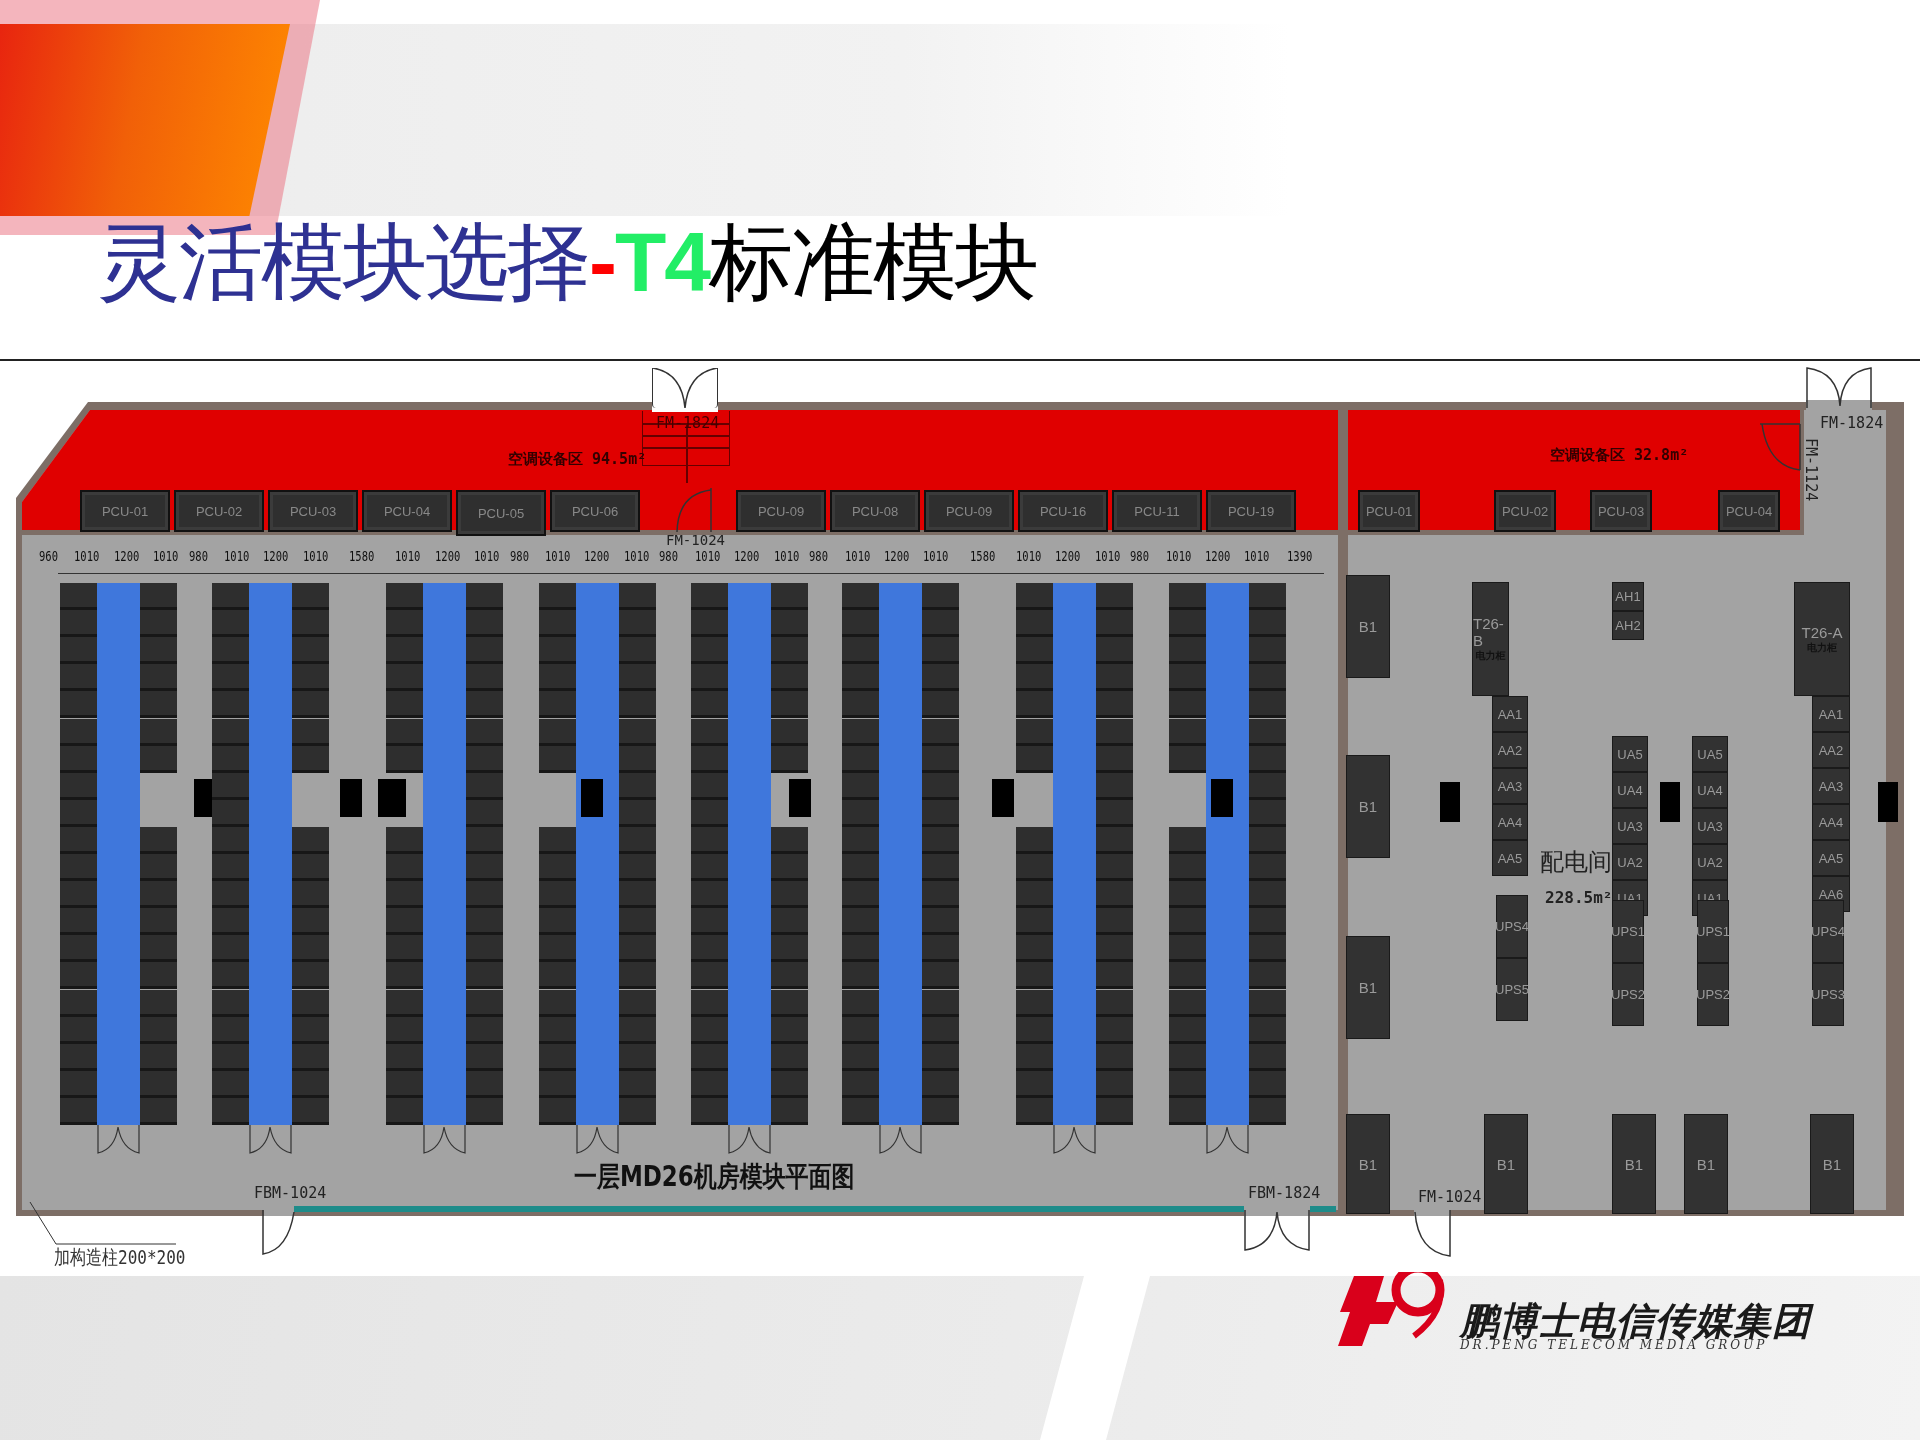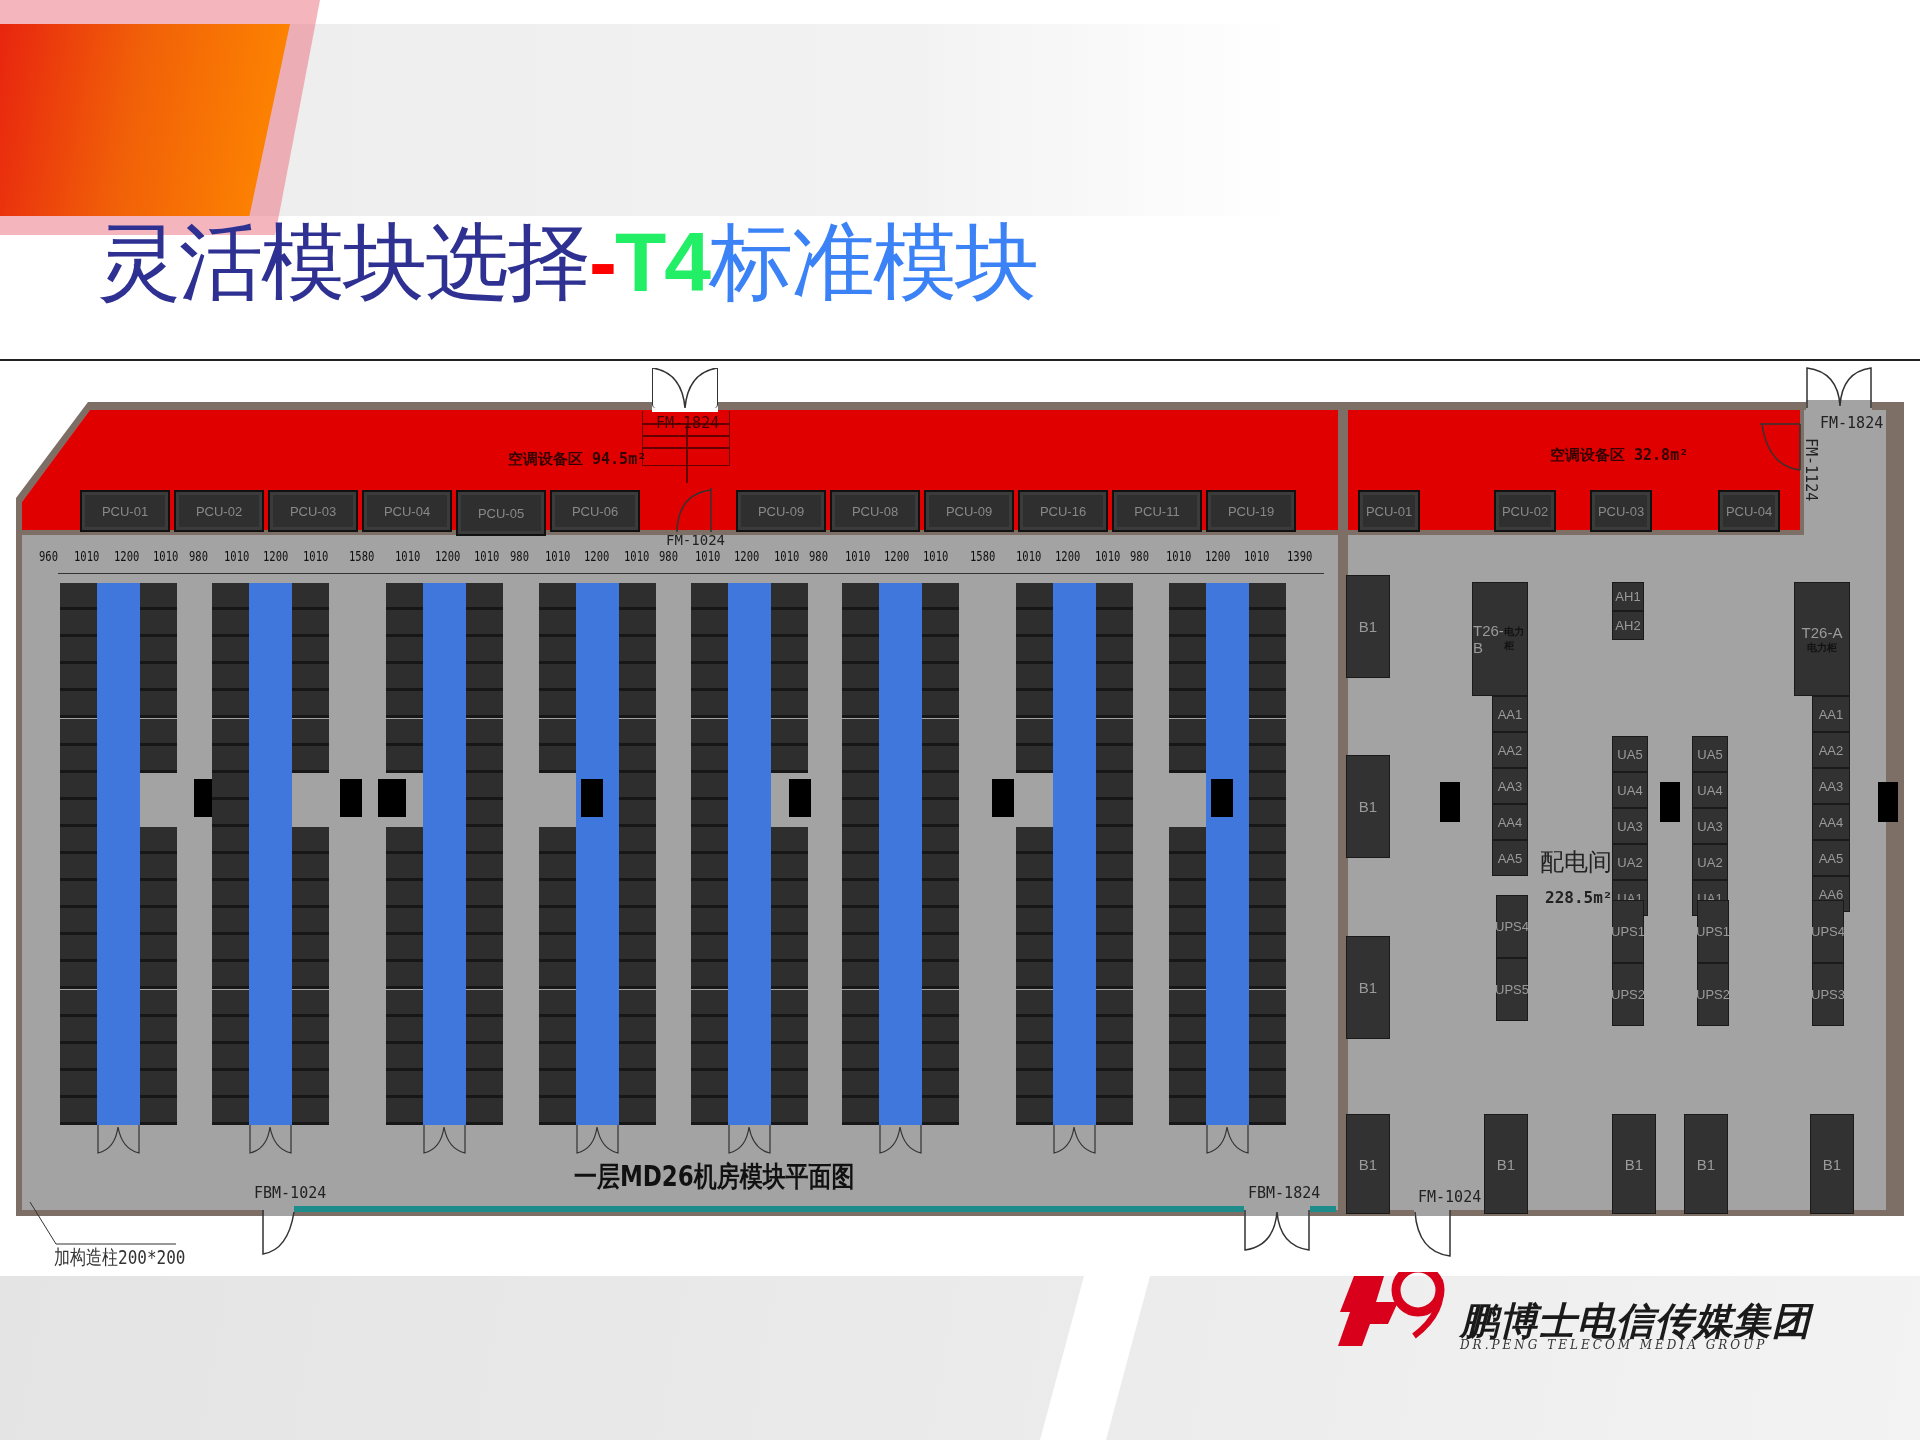--- a/index.html
+++ b/index.html
@@ -7,21 +7,21 @@
   body{position:relative;font-family:"DejaVu Sans","Liberation Sans",sans-serif}
   .abs{position:absolute}
   
   .hdr-gray{left:0;top:24px;width:1290px;height:192px;background:linear-gradient(90deg,#ececec 0%,#f2f2f2 70%,#fff 100%)}
   .hdr-pink{left:0;top:0;width:320px;height:235px;background:rgba(235,120,135,.55);clip-path:polygon(0 0,100% 0,86% 100%,0 100%)}
   .hdr-orange{left:0;top:24px;width:290px;height:192px;background:linear-gradient(100deg,#e8250f 0%,#f16008 45%,#ff8a00 100%);clip-path:polygon(0 0,100% 0,86% 100%,0 100%)}
   .title{left:97px;top:212px;font-size:84px;line-height:100px;white-space:nowrap;letter-spacing:-2px;font-family:"DejaVu Serif","Liberation Serif",serif}
   .title .t1{color:#2e3192}
   .title .dash{color:#ff0000;font-weight:bold;font-family:"Liberation Sans",sans-serif}
   .title .t2{color:#22ee66;font-weight:bold;font-family:"Liberation Sans",sans-serif}
-  .title .t3{color:#3b82f6}
+  .title .t3{color:#000000}
   .divider{left:0;top:359px;width:1920px;height:2px;background:#222}
   .wall{background:#7d6e66}
   .floor{background:#a3a3a3}
   .red{background:#e00000}
   .pcu{background:#2f2f2f;border:2px solid #111;color:#888;font-size:13px;display:flex;align-items:center;justify-content:center;font-family:"Liberation Sans",sans-serif;box-shadow:inset 0 0 0 3px #3b3b3b}
   .dim{font-size:14px;color:#111;font-family:"DejaVu Sans Mono",monospace;transform:scaleX(.75);transform-origin:left top;white-space:nowrap}
   .cab{background:#2e2e2e;border-bottom:3px solid #171717}
   .blue{background:#3f77dc}
   .pillar{background:#000}
   .eq{background:#323232;border:1px solid #1a1a1a;color:#9a9a9a;font-size:15px;display:flex;align-items:center;justify-content:center;font-family:"Liberation Sans",sans-serif;transform-origin:center}
@@ -523,21 +523,21 @@
 
   <div id="power-room">
       <div class="abs eq" style="left:1346px;top:575px;width:44px;height:103px">B1</div>
       <div class="abs eq" style="left:1346px;top:755px;width:44px;height:103px">B1</div>
       <div class="abs eq" style="left:1346px;top:936px;width:44px;height:103px">B1</div>
       <div class="abs eq" style="left:1346px;top:1114px;width:44px;height:100px">B1</div>
       <div class="abs eq" style="left:1484px;top:1114px;width:44px;height:100px">B1</div>
       <div class="abs eq" style="left:1612px;top:1114px;width:44px;height:100px">B1</div>
       <div class="abs eq" style="left:1684px;top:1114px;width:44px;height:100px">B1</div>
       <div class="abs eq" style="left:1810px;top:1114px;width:44px;height:100px">B1</div>
-      <div class="abs eq" style="left:1472px;top:582px;width:56px;height:114px;">
+      <div class="abs eq" style="left:1472px;top:582px;width:37px;height:114px;flex-direction:column">
         <span>T26-B</span>
         <span style="font-size:10px;color:#111;font-weight:bold">电力柜</span>
       </div>
       <div class="abs eq" style="left:1794px;top:582px;width:56px;height:114px;flex-direction:column">
         <span>T26-A</span>
         <span style="font-size:10px;color:#111;font-weight:bold">电力柜</span>
       </div>
       <div class="abs eq" style="left:1612px;top:582px;width:32px;height:29px;font-size:13px">AH1</div>
       <div class="abs eq" style="left:1612px;top:611px;width:32px;height:29px;font-size:13px">AH2</div>
       <div class="abs eq" style="left:1492px;top:696px;width:36px;height:36px;font-size:13px">AA1</div>

